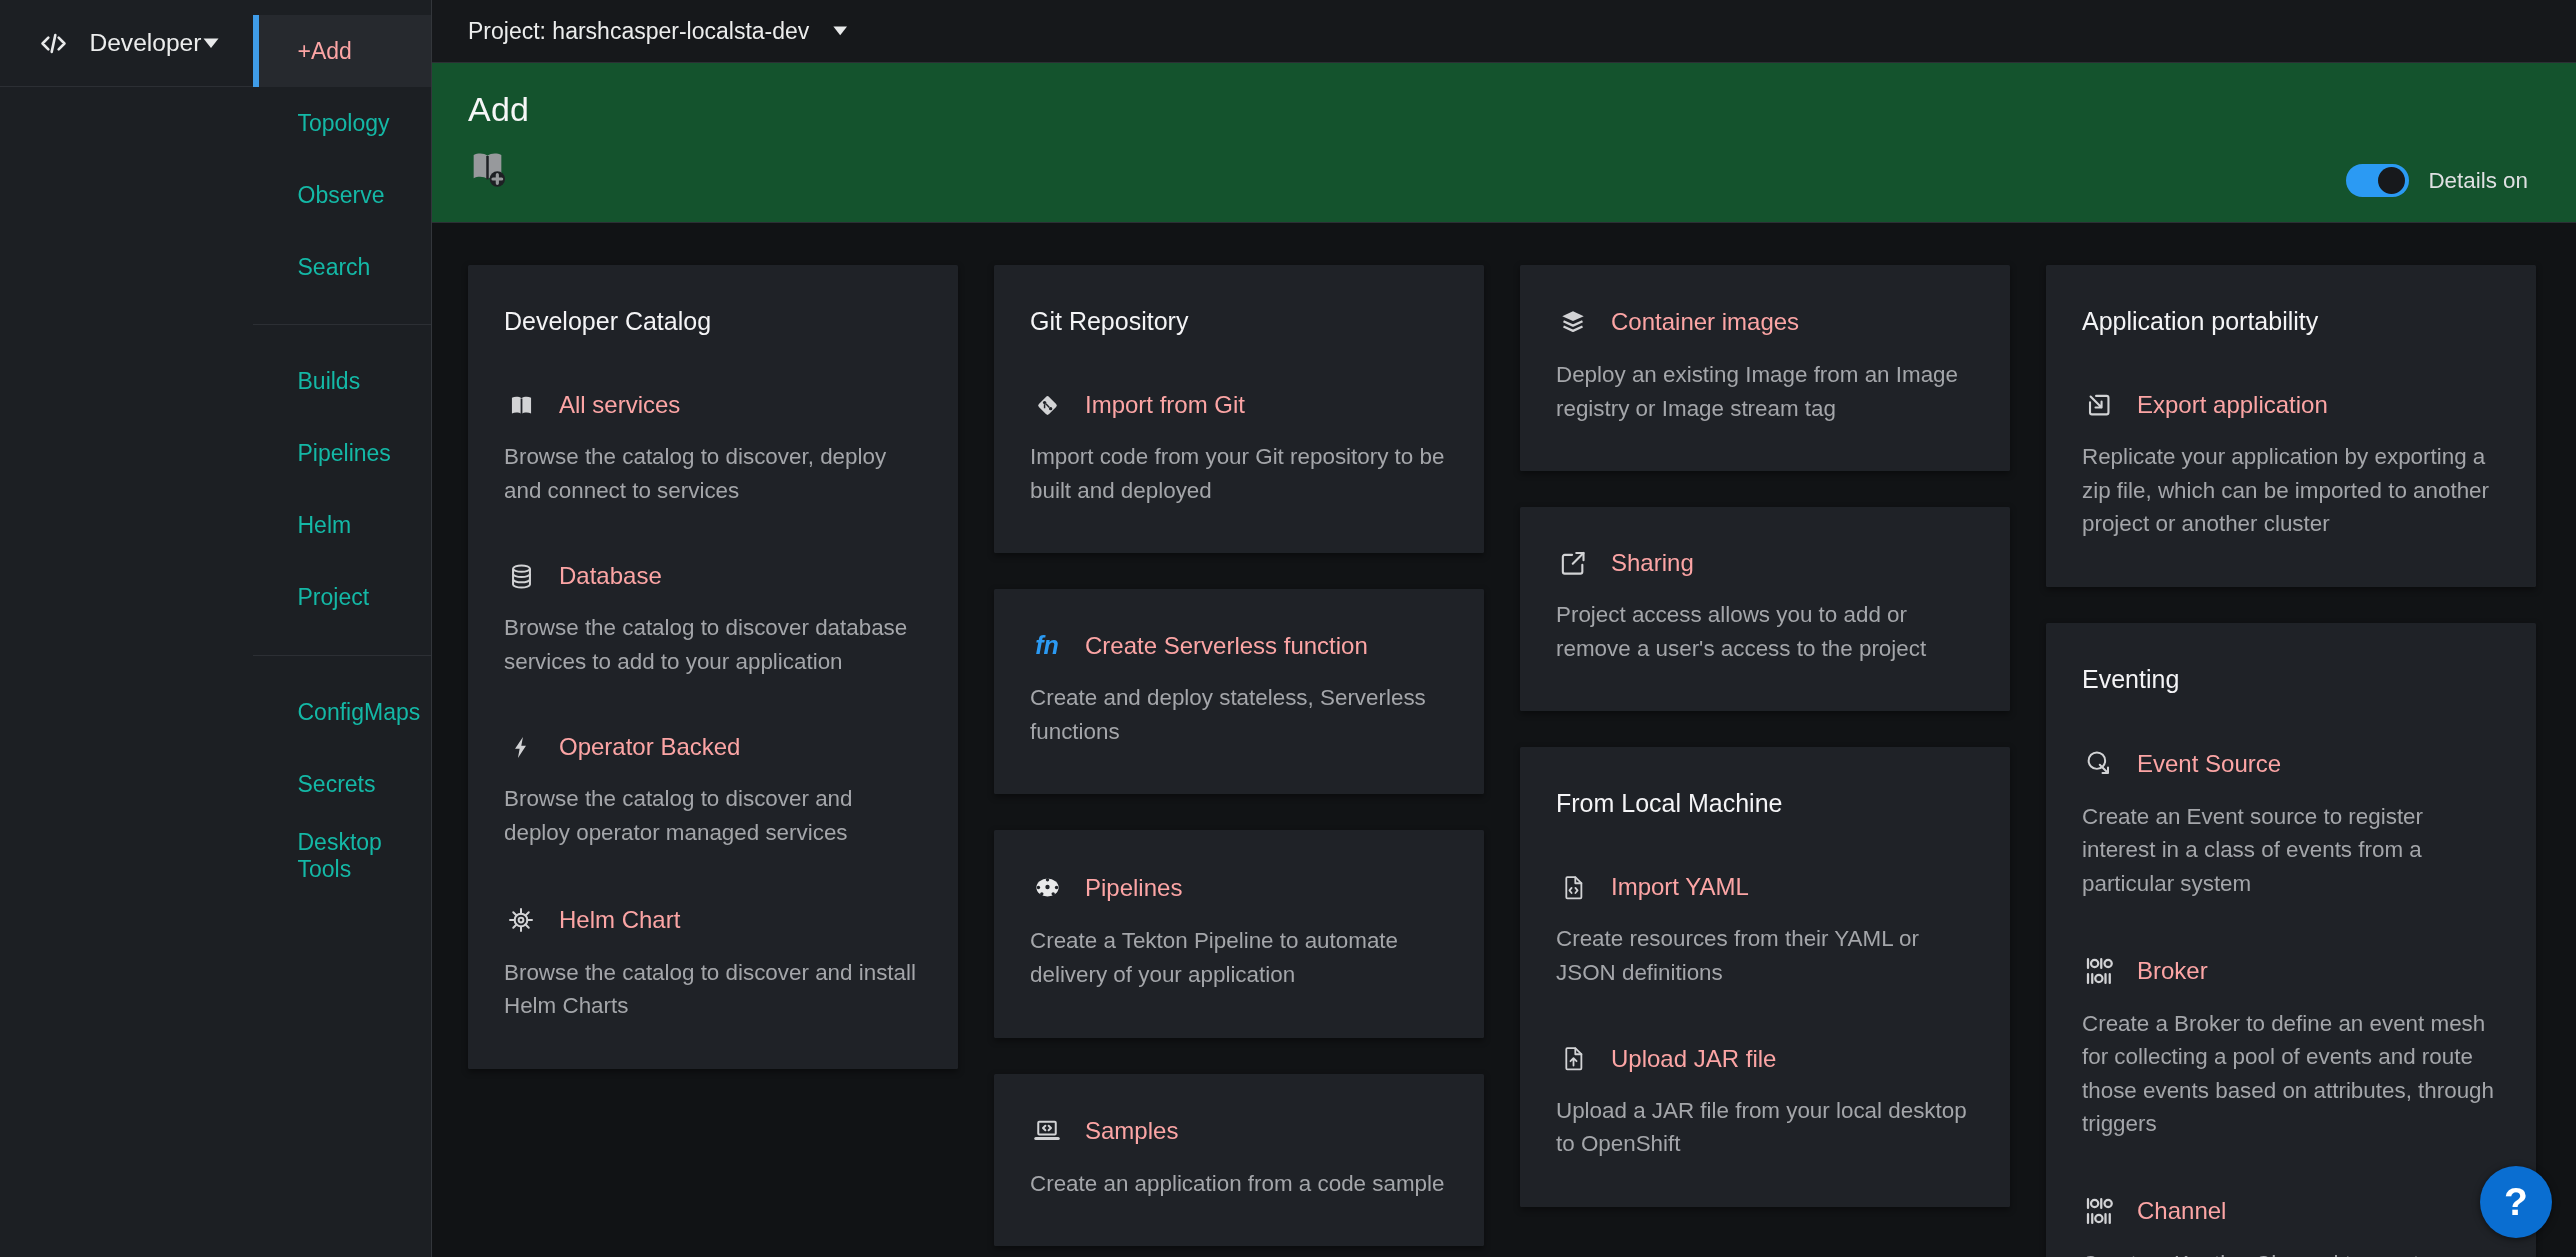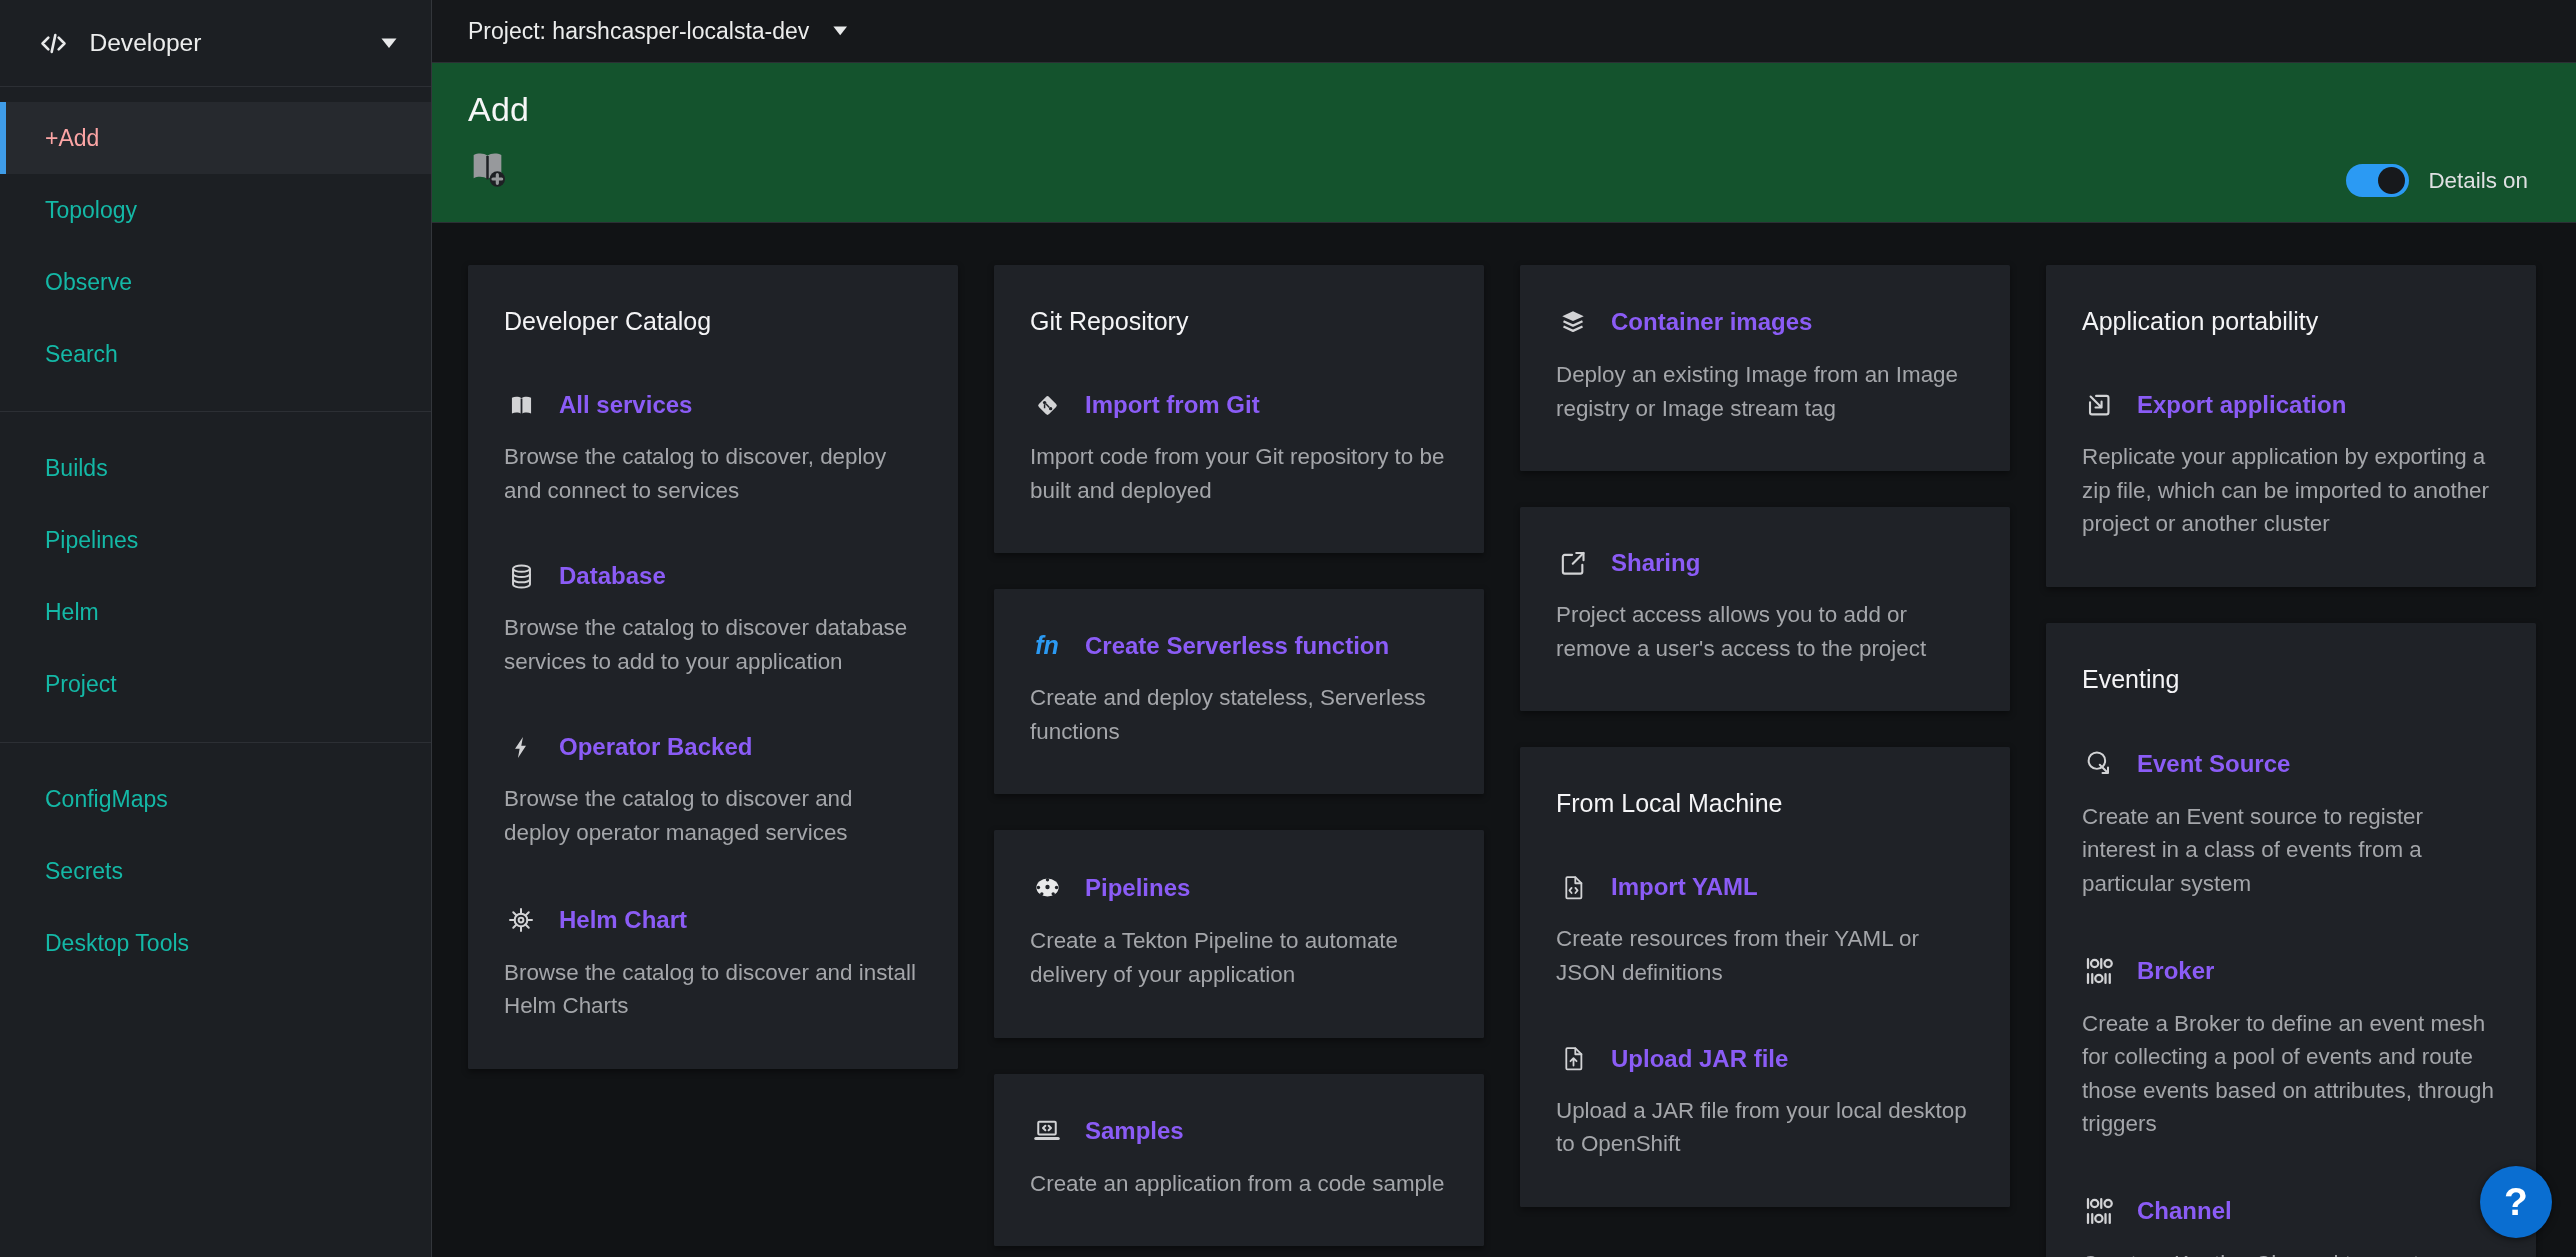--- a/index.html
+++ b/index.html
@@ -2,21 +2,21 @@
 <html style="font-size:12px"><head>
 <meta charset="utf-8">
 <style>
   * { margin:0; padding:0; box-sizing:border-box; }
   html,body { width:2576px; height:1257px; overflow:hidden; background:#111315;
               font-family:"Liberation Sans", sans-serif; }
   #app { position:relative; display:flex; width:2576px; height:1257px; }
 
   
   .sidebar { width:432px; flex:0 0 432px; background:#1c1f23; border-right:0.7px solid #33363b;
-             display:flex; flex-direction:column; }
+             display:flex; }
   .sidebar-header { height:87px; flex:0 0 87px; display:flex; align-items:center;
                     padding:0 33px 0 36px; border-bottom:0.7px solid #2c2f34; cursor:pointer; }
   .persp-label { font-size:24.6px; color:#eceded; margin-left:19.4px; }
   .persp-caret { margin-left:auto; display:flex; }
   .sidebar-nav { padding-top:15px; overflow:hidden; }
   .nav-item { height:72px; display:flex; align-items:center; padding-left:39px;
               font-size:23px; color:#14b8a6; cursor:pointer; border-left:6px solid transparent; }
   .nav-item.active { background:#26292e; color:#fca5a5; border-left:6px solid #3f9ce8; }
   .nav-divider { height:0.7px; background:#2c2f34; margin:21px 0; }
 
@@ -39,21 +39,21 @@
 
   .content { flex:1; background:#111315; padding:42px 36px 0 36px; overflow:hidden; }
   .grid { display:flex; gap:36px; align-items:flex-start; }
   .col { width:490px; flex:0 0 490px; display:flex; flex-direction:column; gap:36px; }
   .card { background:#1f2227; border-radius:1.5px; padding:42px 36px 46px 36px;
           box-shadow:0 2.2px 6px rgba(0,0,0,.4); }
   .card-title { font-size:25px; font-weight:500; color:#f4f4f6; margin-bottom:55px; }
   .card-item + .card-item { margin-top:55px; }
   .item-head { display:flex; align-items:center; gap:21px; cursor:pointer; }
   .item-icon { width:34px; display:flex; justify-content:center; align-items:flex-start; flex:0 0 34px; }
-  .item-label { font-size:24px; font-weight:700; color:#8b5cf6; }
+  .item-label { font-size:24px; font-weight:400; color:#fca5a5; }
   .item-desc { margin-top:21px; font-size:22.4px; line-height:1.5; color:#a4a6aa; }
   .fn-glyph { font-size:25px; font-style:italic; font-weight:bold; color:#2b9af3; }
 
   .help-button { position:absolute; right:24px; bottom:19.4px; width:72px; height:72px;
                  border-radius:50%; background:#0a6ed1; color:#ffffff; font-size:39px;
                  font-weight:bold; display:flex; align-items:center; justify-content:center;
                  cursor:pointer; box-shadow:0 1.5px 7.5px rgba(0,0,0,.5); }
 </style>
 </head>
 <body>

